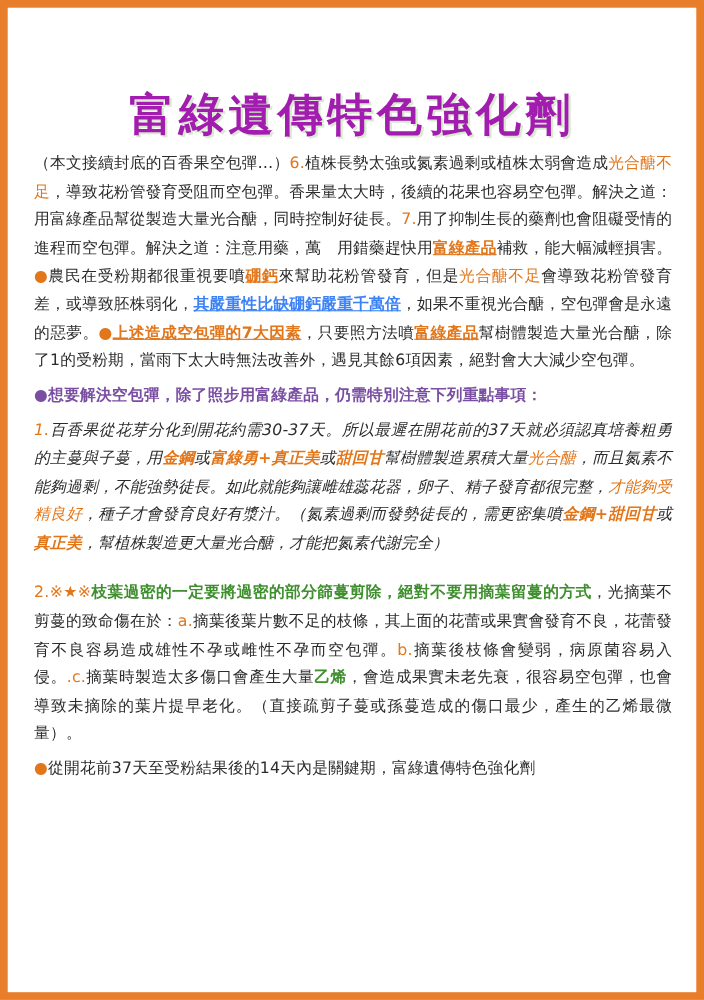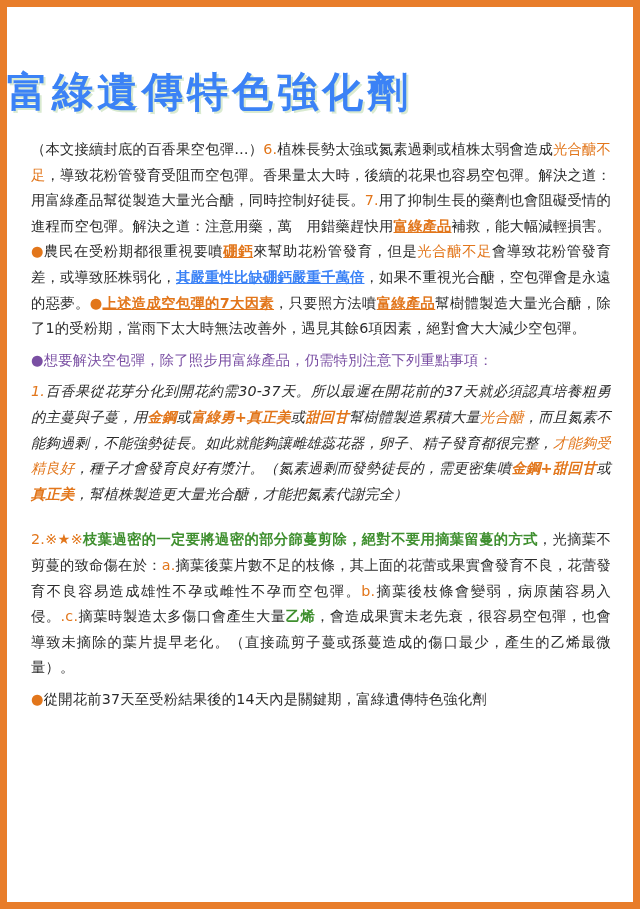--- a/index.html
+++ b/index.html
@@ -35,29 +35,29 @@
     top: 14px;
     color: #cfe3c1;
     font-size: 12px;
     letter-spacing: 1px;
     white-space: nowrap;
     transform: scaleY(1.45);
     transform-origin: left top;
   }
   .title {
     position: absolute;
-    top: 58px;
+    top: 70px;
     left: 0;
     right: 0;
-    text-align: left;
+    text-align: center;
     font-family: "DejaVu Serif", "Liberation Serif", serif;
     font-weight: bold;
     font-size: 41px;
     letter-spacing: 4px;
-    color: #3b82f6;
+    color: #a21caf;
     text-shadow: 2px 2px 0 #d9ead0;
   }
   .body-text {
     position: absolute;
     top: 130px;
     left: 24px;
     right: 22px;
     font-size: 14.3px;
     line-height: 25.6px;
     color: #2b2b2b;
@@ -82,21 +82,21 @@
 
 
   <div class="title">富綠遺傳特色強化劑</div>
 
   <div class="body-text">
     <div class="p">
       <span>（本文接續封底的百香果空包彈…）</span><span class="o">6.</span><span>植株長勢太強或氮素過剩或植株太弱會造成</span><span class="o">光合醣不足</span><span>，導致花粉管發育受阻而空包彈。香果量太大時，後續的花果也容易空包彈。解決之道：用富綠產品幫從製造大量光合醣，同時控制好徒長。</span><span class="o">7.</span><span>用了抑制生長的藥劑也會阻礙受情的進程而空包彈。解決之道：注意用藥，萬　用錯藥趕快用</span><span class="o u">富綠產品</span><span>補救，能大幅減輕損害。</span><span class="dot-o">●</span><span>農民在受粉期都很重視要噴</span><span class="o u">硼鈣</span><span>來幫助花粉管發育，但是</span><span class="o">光合醣不足</span><span>會導致花粉管發育差，或導致胚株弱化，</span><span class="g u">其嚴重性比缺硼鈣嚴重千萬倍</span><span>，如果不重視光合醣，空包彈會是永遠的惡夢。</span><span class="dot-o">●</span><span class="o u">上述造成空包彈的7大因素</span><span>，只要照方法噴</span><span class="o u">富綠產品</span><span>幫樹體製造大量光合醣，除了1的受粉期，當雨下太大時無法改善外，遇見其餘6項因素，絕對會大大減少空包彈。</span>
     </div>
 
     <div class="p" style="margin-top:6px;">
-      <span class="dot-p">●</span><span class="purple" style="font-weight:normal;">想要解決空包彈，除了照步用富綠產品，仍需特別注意下列重點事項：</span>
+      <span class="dot-p">●</span><span class="purple" style="font-weight:bold;">想要解決空包彈，除了照步用富綠產品，仍需特別注意下列重點事項：</span>
     </div>
 
     <div class="p" style="margin-top:6px;font-style:italic;">
       <span class="o">1.</span><span>百香果從花芽分化到開花約需30-37天。所以最遲在開花前的37天就必須認真培養粗勇的主蔓與子蔓，用</span><span class="ob">金鋼</span><span>或</span><span class="ob">富綠勇+真正美</span><span>或</span><span class="ob">甜回甘</span><span>幫樹體製造累積大量</span><span class="o">光合醣</span><span>，而且氮素不能夠過剩，不能強勢徒長。如此就能夠讓雌雄蕊花器，卵子、精子發育都很完整，</span><span class="o">才能夠受精良好</span><span>，種子才會發育良好有漿汁。（氮素過剩而發勢徒長的，需更密集噴</span><span class="ob">金鋼+甜回甘</span><span>或</span><span class="ob">真正美</span><span>，幫植株製造更大量光合醣，才能把氮素代謝完全）</span>
     </div>
 
     <div class="p" style="margin-top:20px;">
       <span class="o">2.※★※</span><span class="gb">枝葉過密的一定要將過密的部分篩蔓剪除，絕對不要用摘葉留蔓的方式</span><span>，光摘葉不剪蔓的致命傷在於：</span><span class="o">a.</span><span>摘葉後葉片數不足的枝條，其上面的花蕾或果實會發育不良，花蕾發育不良容易造成雄性不孕或雌性不孕而空包彈。</span><span class="o">b.</span><span>摘葉後枝條會變弱，病原菌容易入侵。</span><span class="o">.c.</span><span>摘葉時製造太多傷口會產生大量</span><span class="gb">乙烯</span><span>，會造成果實未老先衰，很容易空包彈，也會導致未摘除的葉片提早老化。（直接疏剪子蔓或孫蔓造成的傷口最少，產生的乙烯最微量）。</span>
     </div>
 

